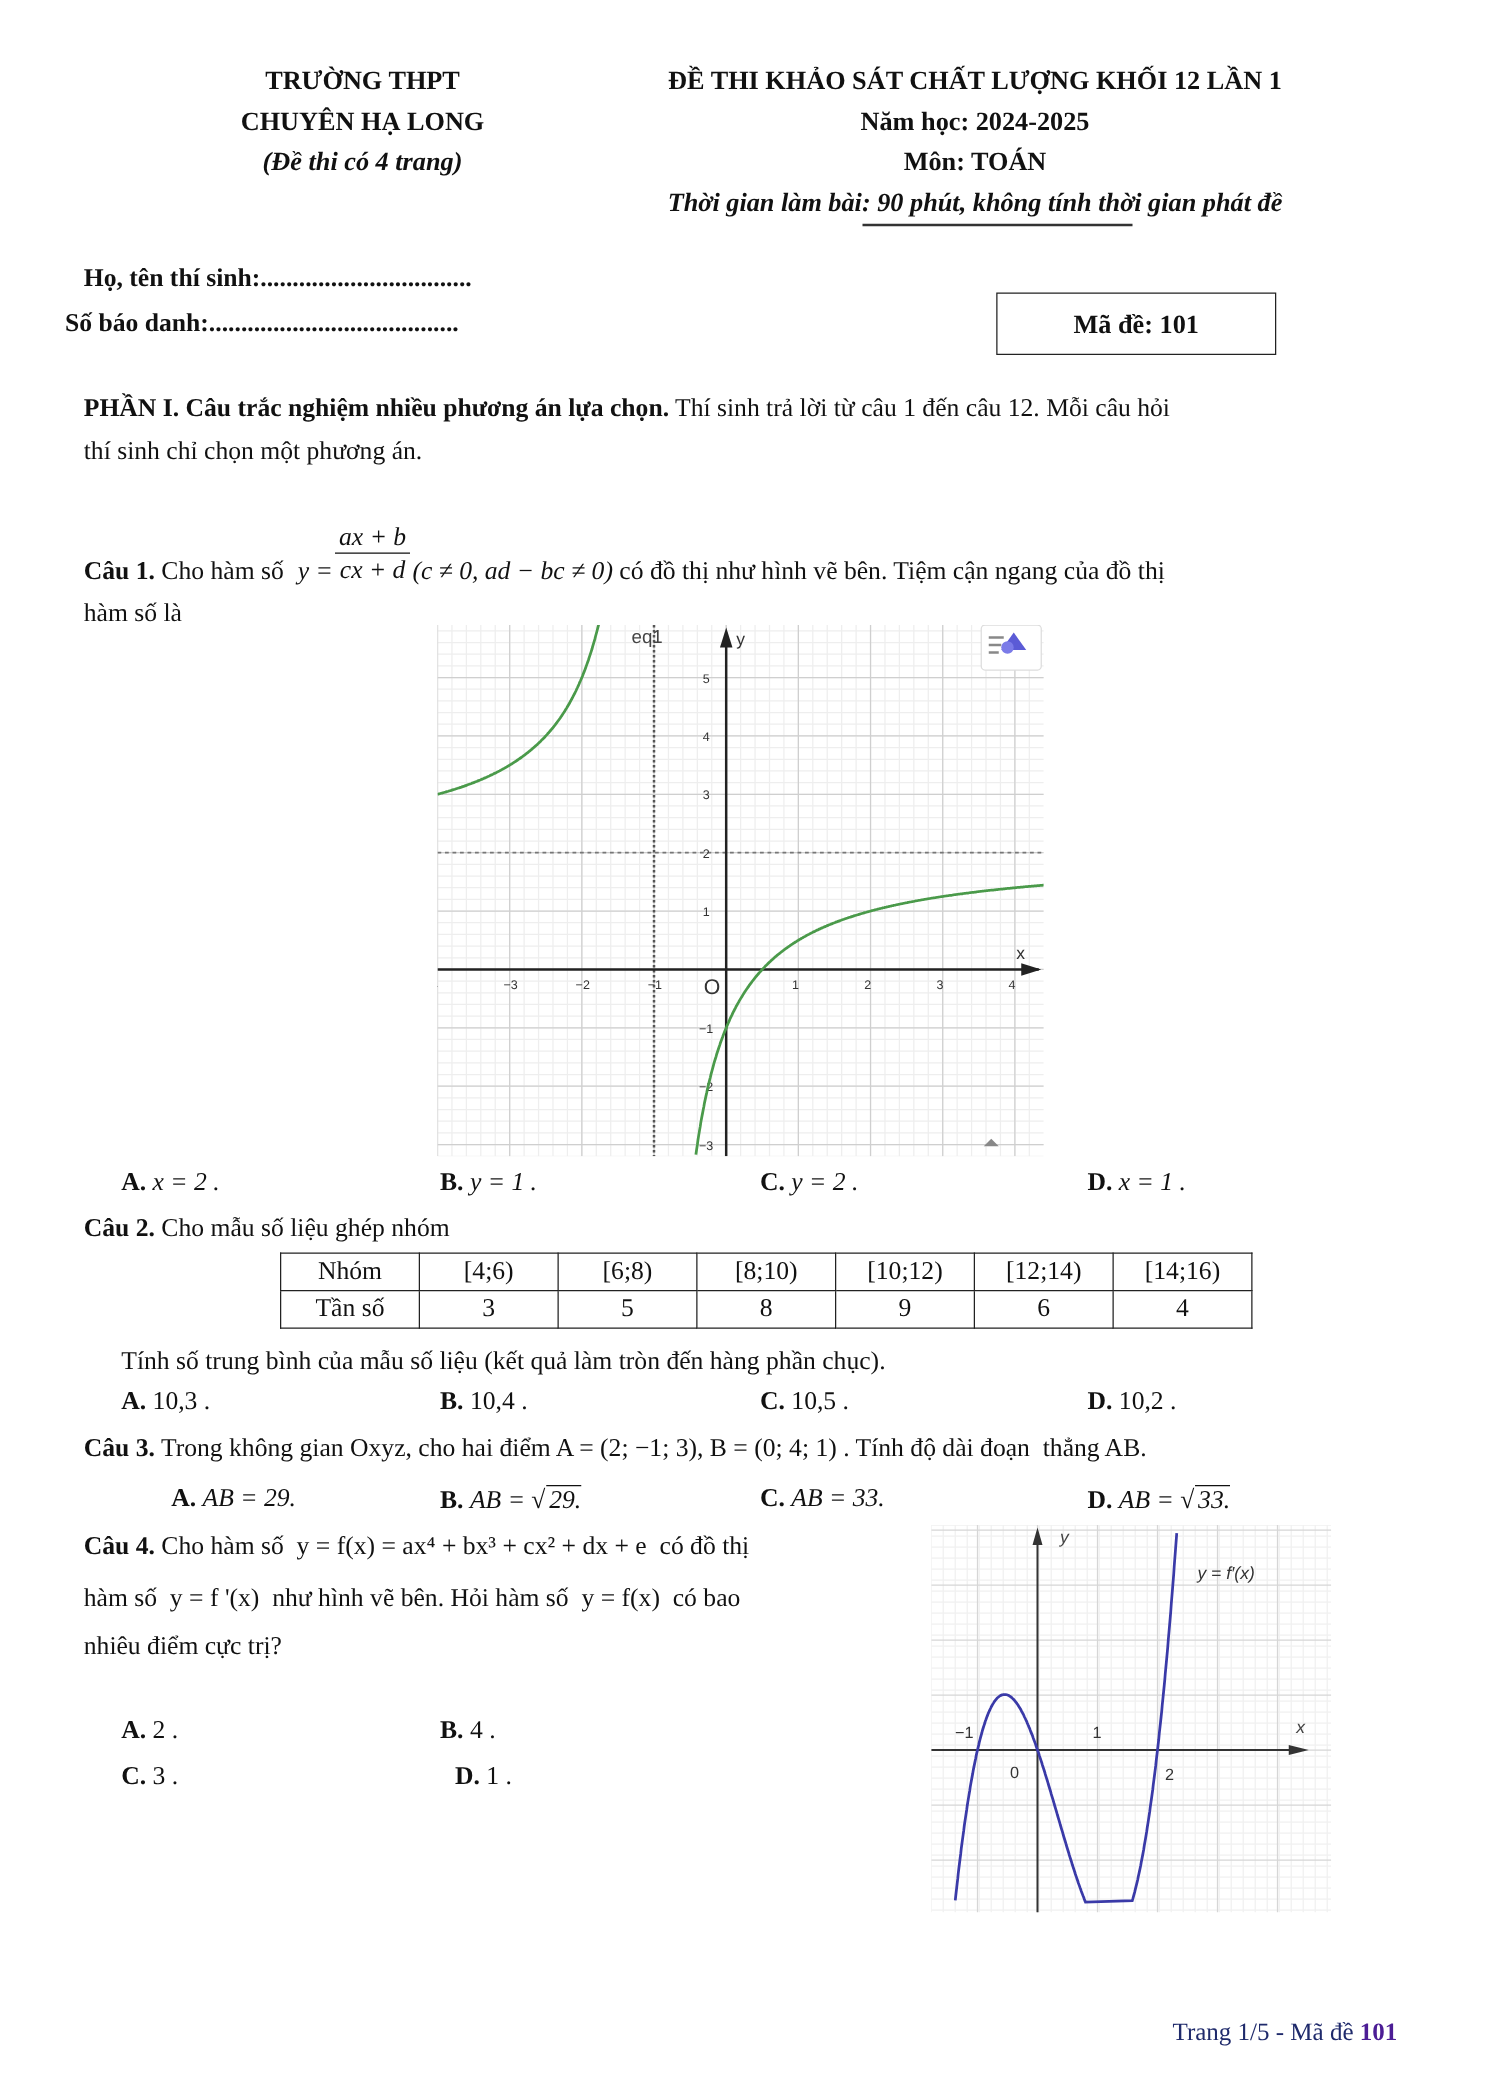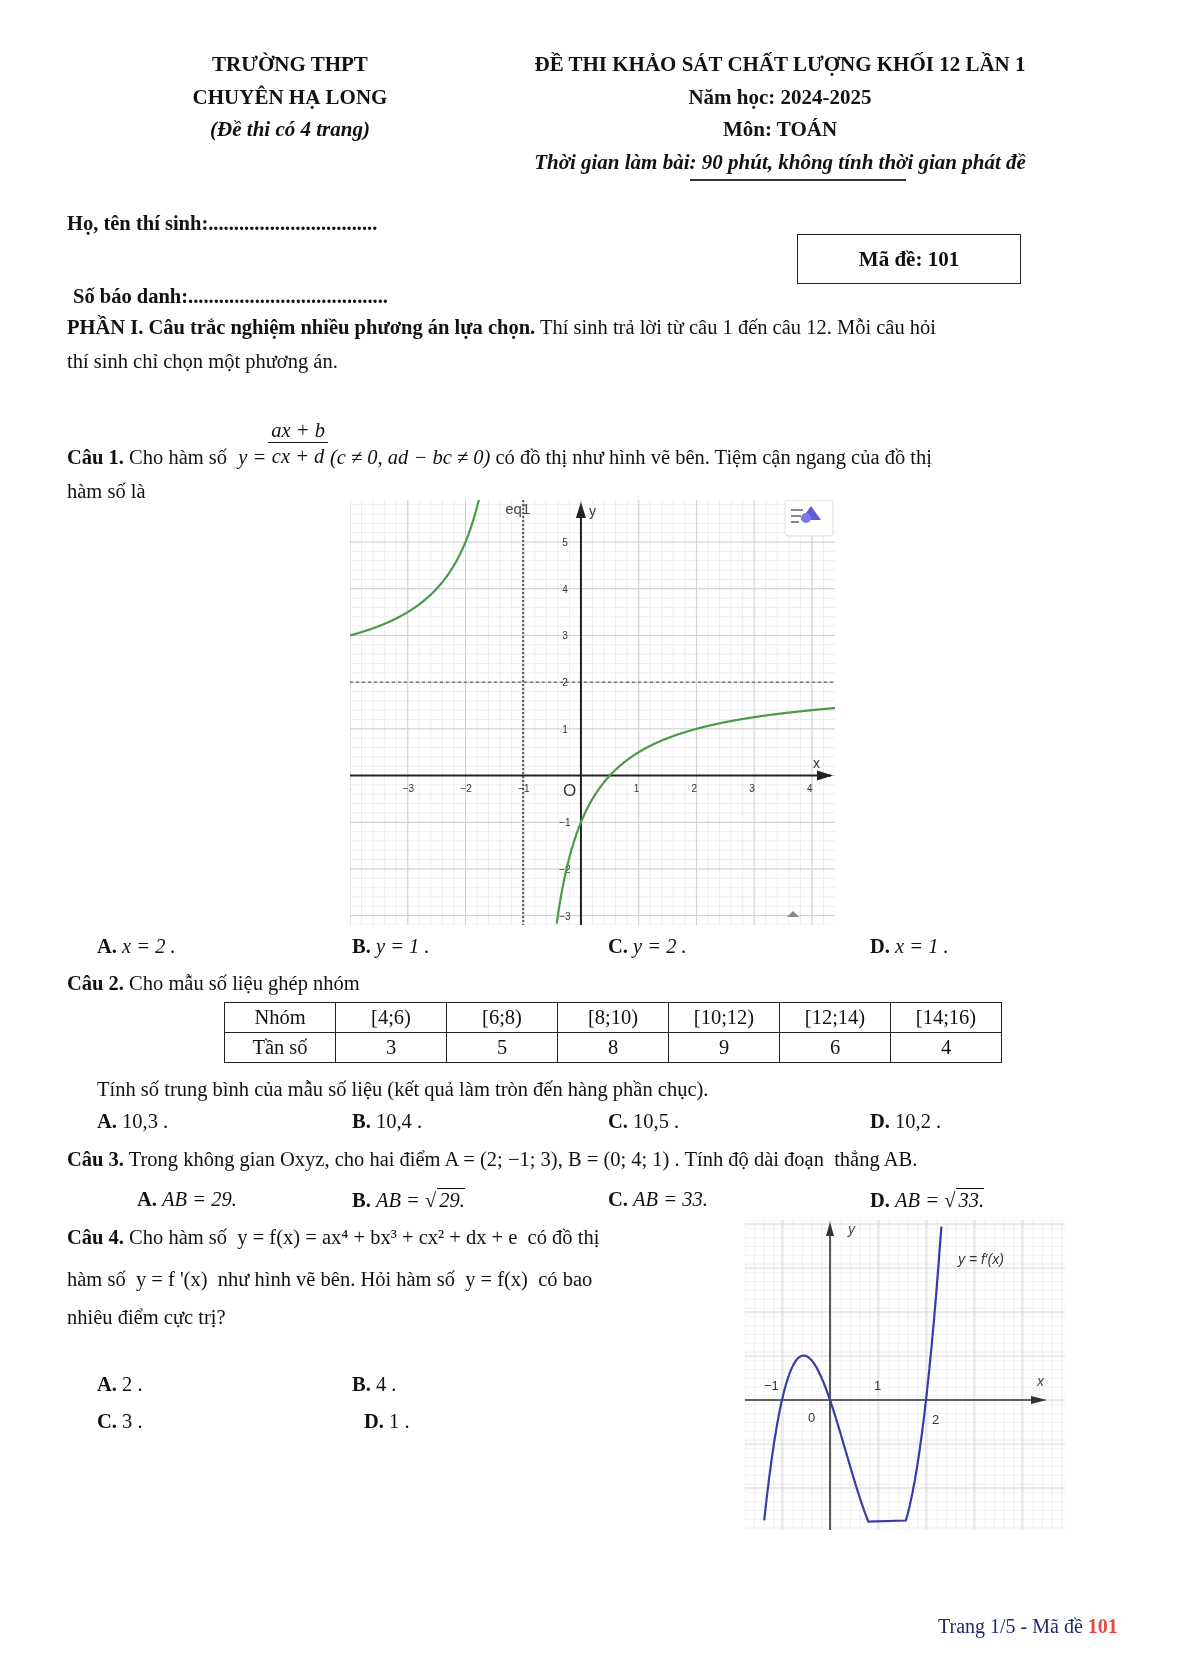--- a/index.html
+++ b/index.html
@@ -18,38 +18,38 @@
   .sqrt { display:inline-block; border-top:1.4px solid #111; padding-left:2px; margin-left:1px; line-height:22px; }
   .madebox { position:absolute; left:797px; top:234px; width:222px; height:48px;
              border:1.6px solid #222; display:flex; align-items:center; justify-content:center;
              font-size:21px; font-weight:bold; }
   .underline-deco { position:absolute; left:690px; top:179px; width:216px; height:2px; background:#333; }
   table.freq { position:absolute; left:224px; top:1002px; border-collapse:collapse; font-size:20.5px; }
   table.freq td { border:1.5px solid #222; text-align:center; height:29px; padding:0; }
   table.freq td.first { width:110px; }
   table.freq td.cell { width:110px; }
   .footer { position:absolute; left:938px; top:1615px; font-size:20px; color:#1f2a6b; }
-  .footer .code { color:#ef4444; font-weight:bold; }
+  .footer .code { color:#4c1d95; font-weight:bold; }
   svg text { font-family:"Liberation Sans","DejaVu Sans",sans-serif; }
 </style>
 </head>
 <body>
 
 <div class="abs hdr" style="left:170px; top:52px; width:240px;">TRƯỜNG THPT</div>
 <div class="abs hdr" style="left:150px; top:85px; width:280px;">CHUYÊN HẠ LONG</div>
 <div class="abs hdr i" style="left:150px; top:117px; width:280px;">(Đề thi có 4 trang)</div>
 
 <div class="abs hdr" style="left:490px; top:52px; width:580px;">ĐỀ THI KHẢO SÁT CHẤT LƯỢNG KHỐI 12 LẦN 1</div>
 <div class="abs hdr" style="left:490px; top:85px; width:580px;">Năm học: 2024-2025</div>
 <div class="abs hdr" style="left:490px; top:117px; width:580px;">Môn: TOÁN</div>
 <div class="abs hdr i" style="left:490px; top:150px; width:580px;">Thời gian làm bài: 90 phút, không tính thời gian phát đề</div>
 <div class="underline-deco"></div>
 
 <div class="abs b t20" style="left:67px; top:212px;">Họ, tên thí sinh:.................................</div>
-<div class="abs b t20" style="left:73px; top:248px;margin-top:37px;">Số báo danh:.......................................</div>
+<div class="abs b t20" style="left:52px; top:248px;">Số báo danh:.......................................</div>
 <div class="madebox">
     <span>Mã đề: 101</span>
   </div>
 
 <div class="abs t20" style="left:67px; top:316px;">
   <span class="b">PHẦN I. Câu trắc nghiệm nhiều phương án lựa chọn.</span><span> Thí sinh trả lời từ câu 1 đến câu 12. Mỗi câu hỏi</span>
 </div>
 <div class="abs t20" style="left:67px; top:350px;">thí sinh chỉ chọn một phương án.</div>
 
 <div class="abs t20" style="left:67px; top:418px; display:flex; align-items:flex-end;">

